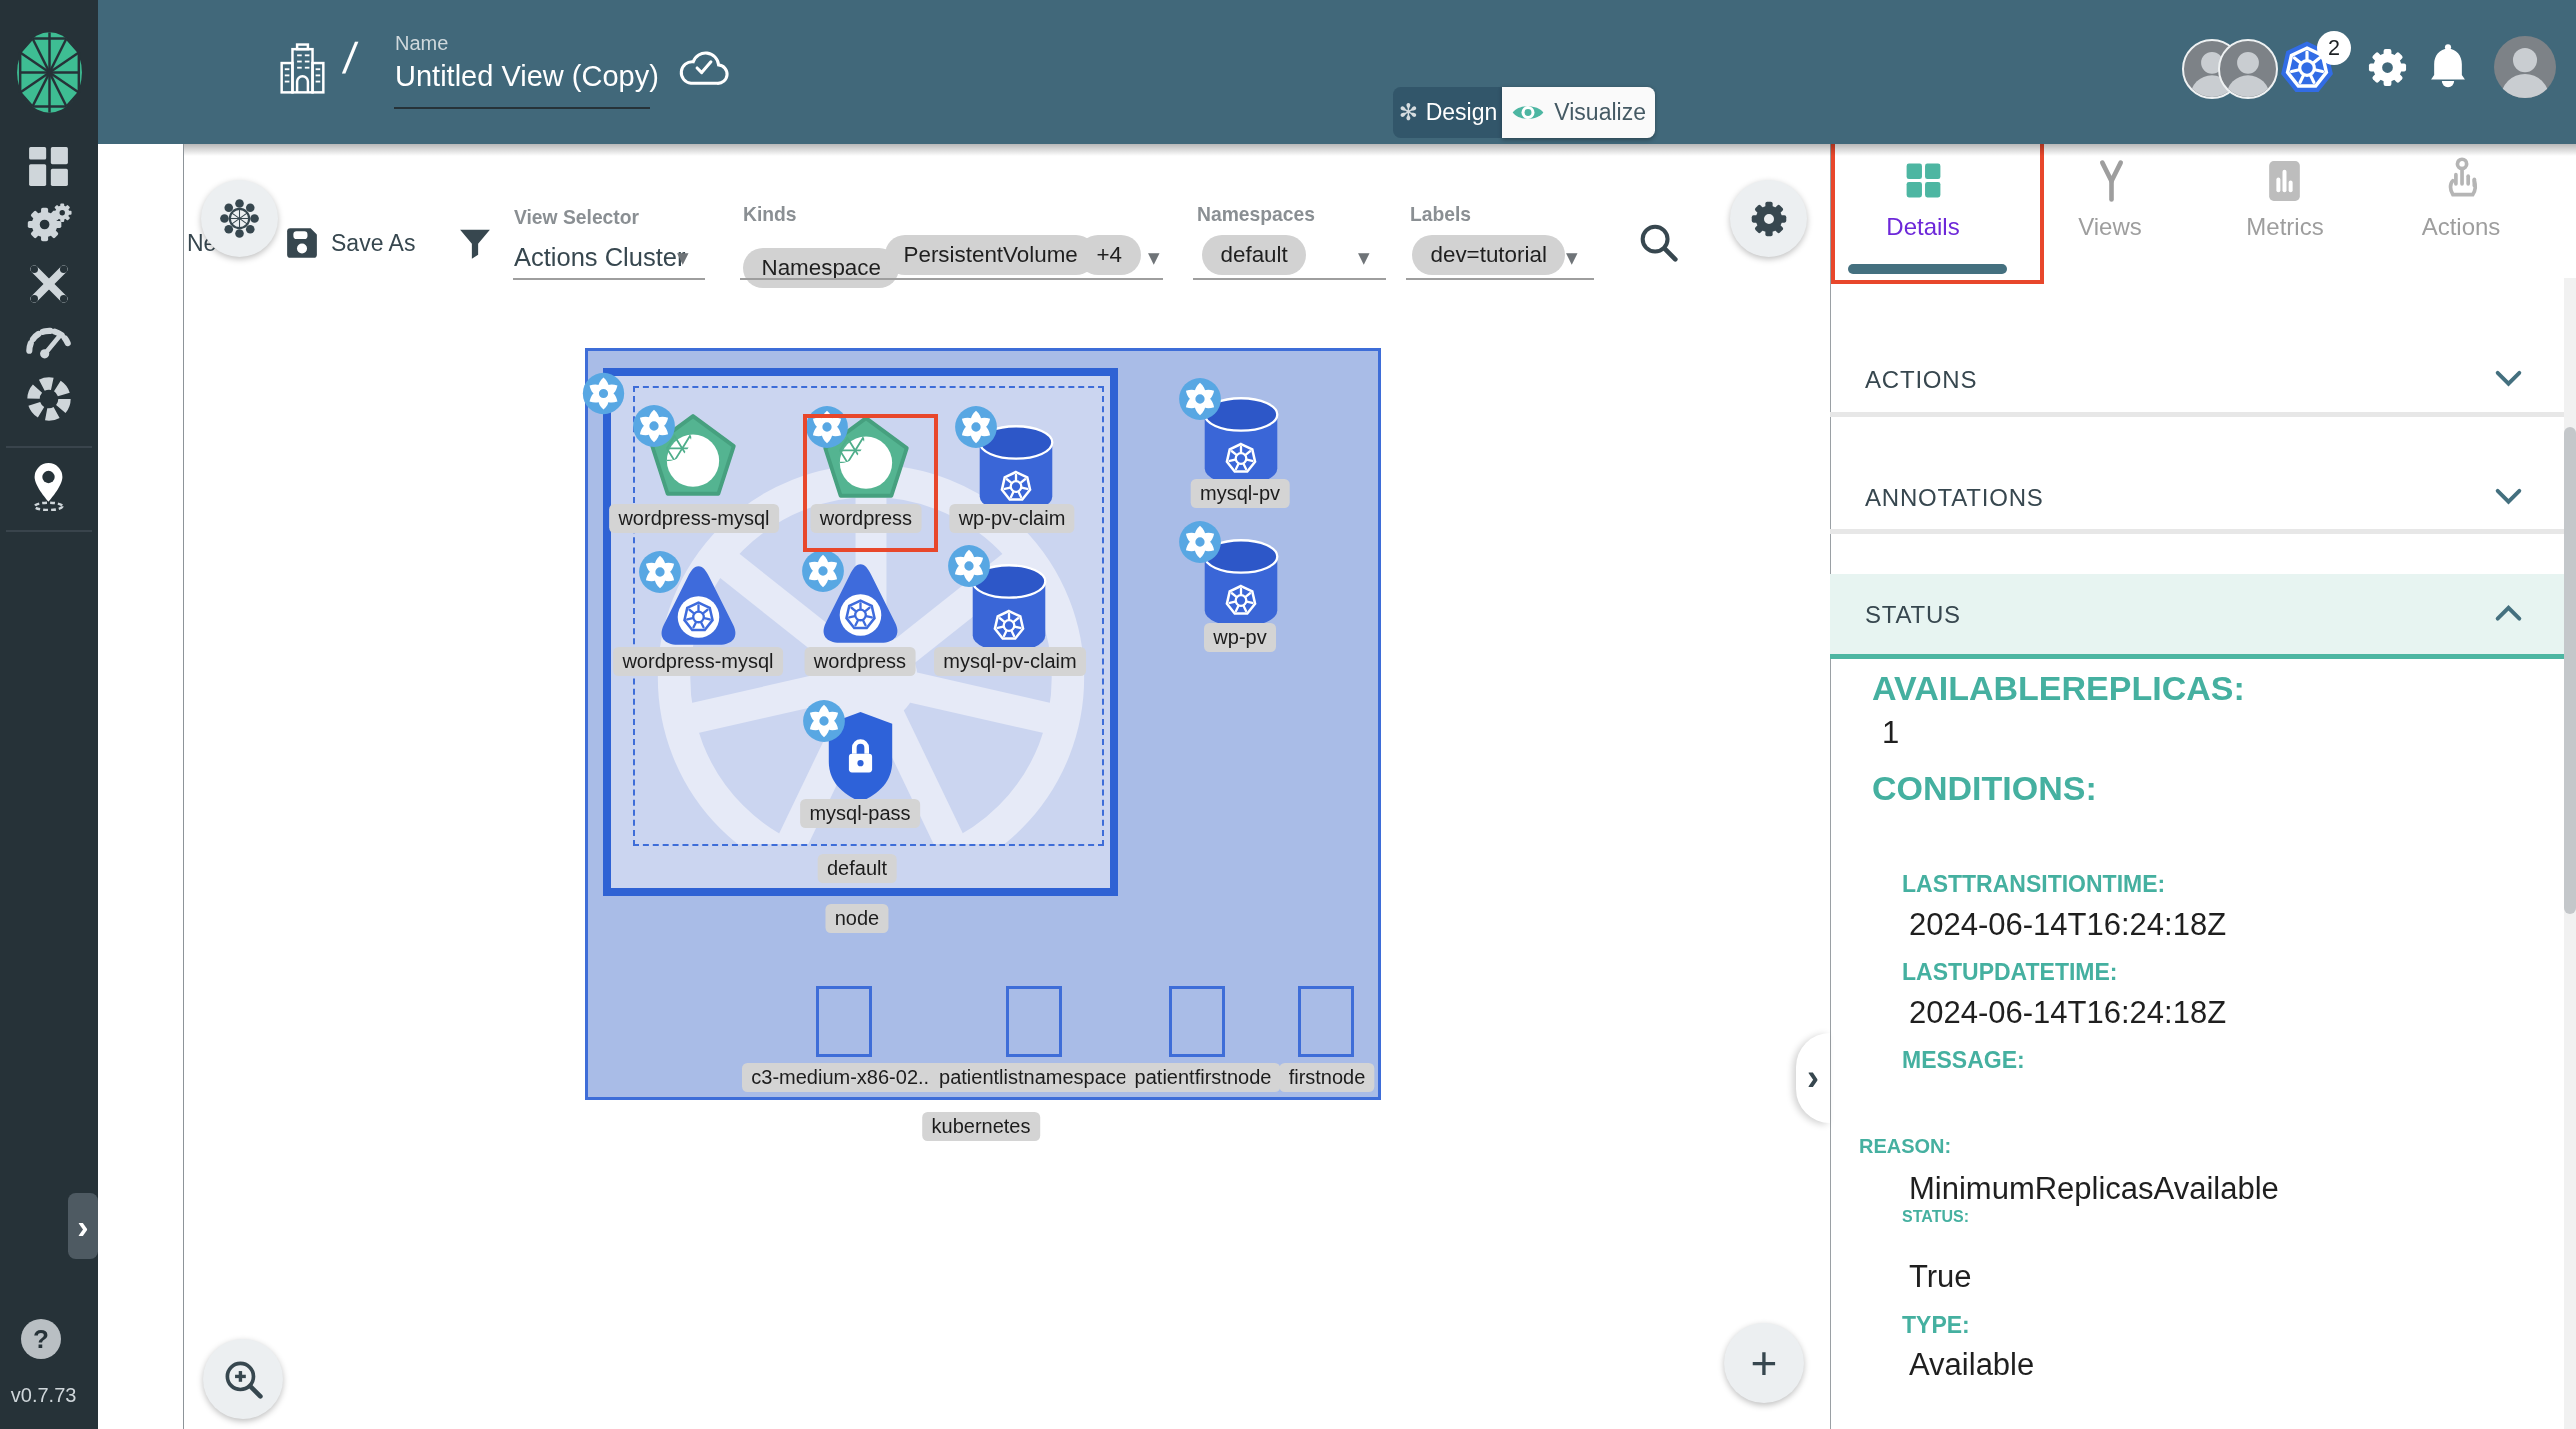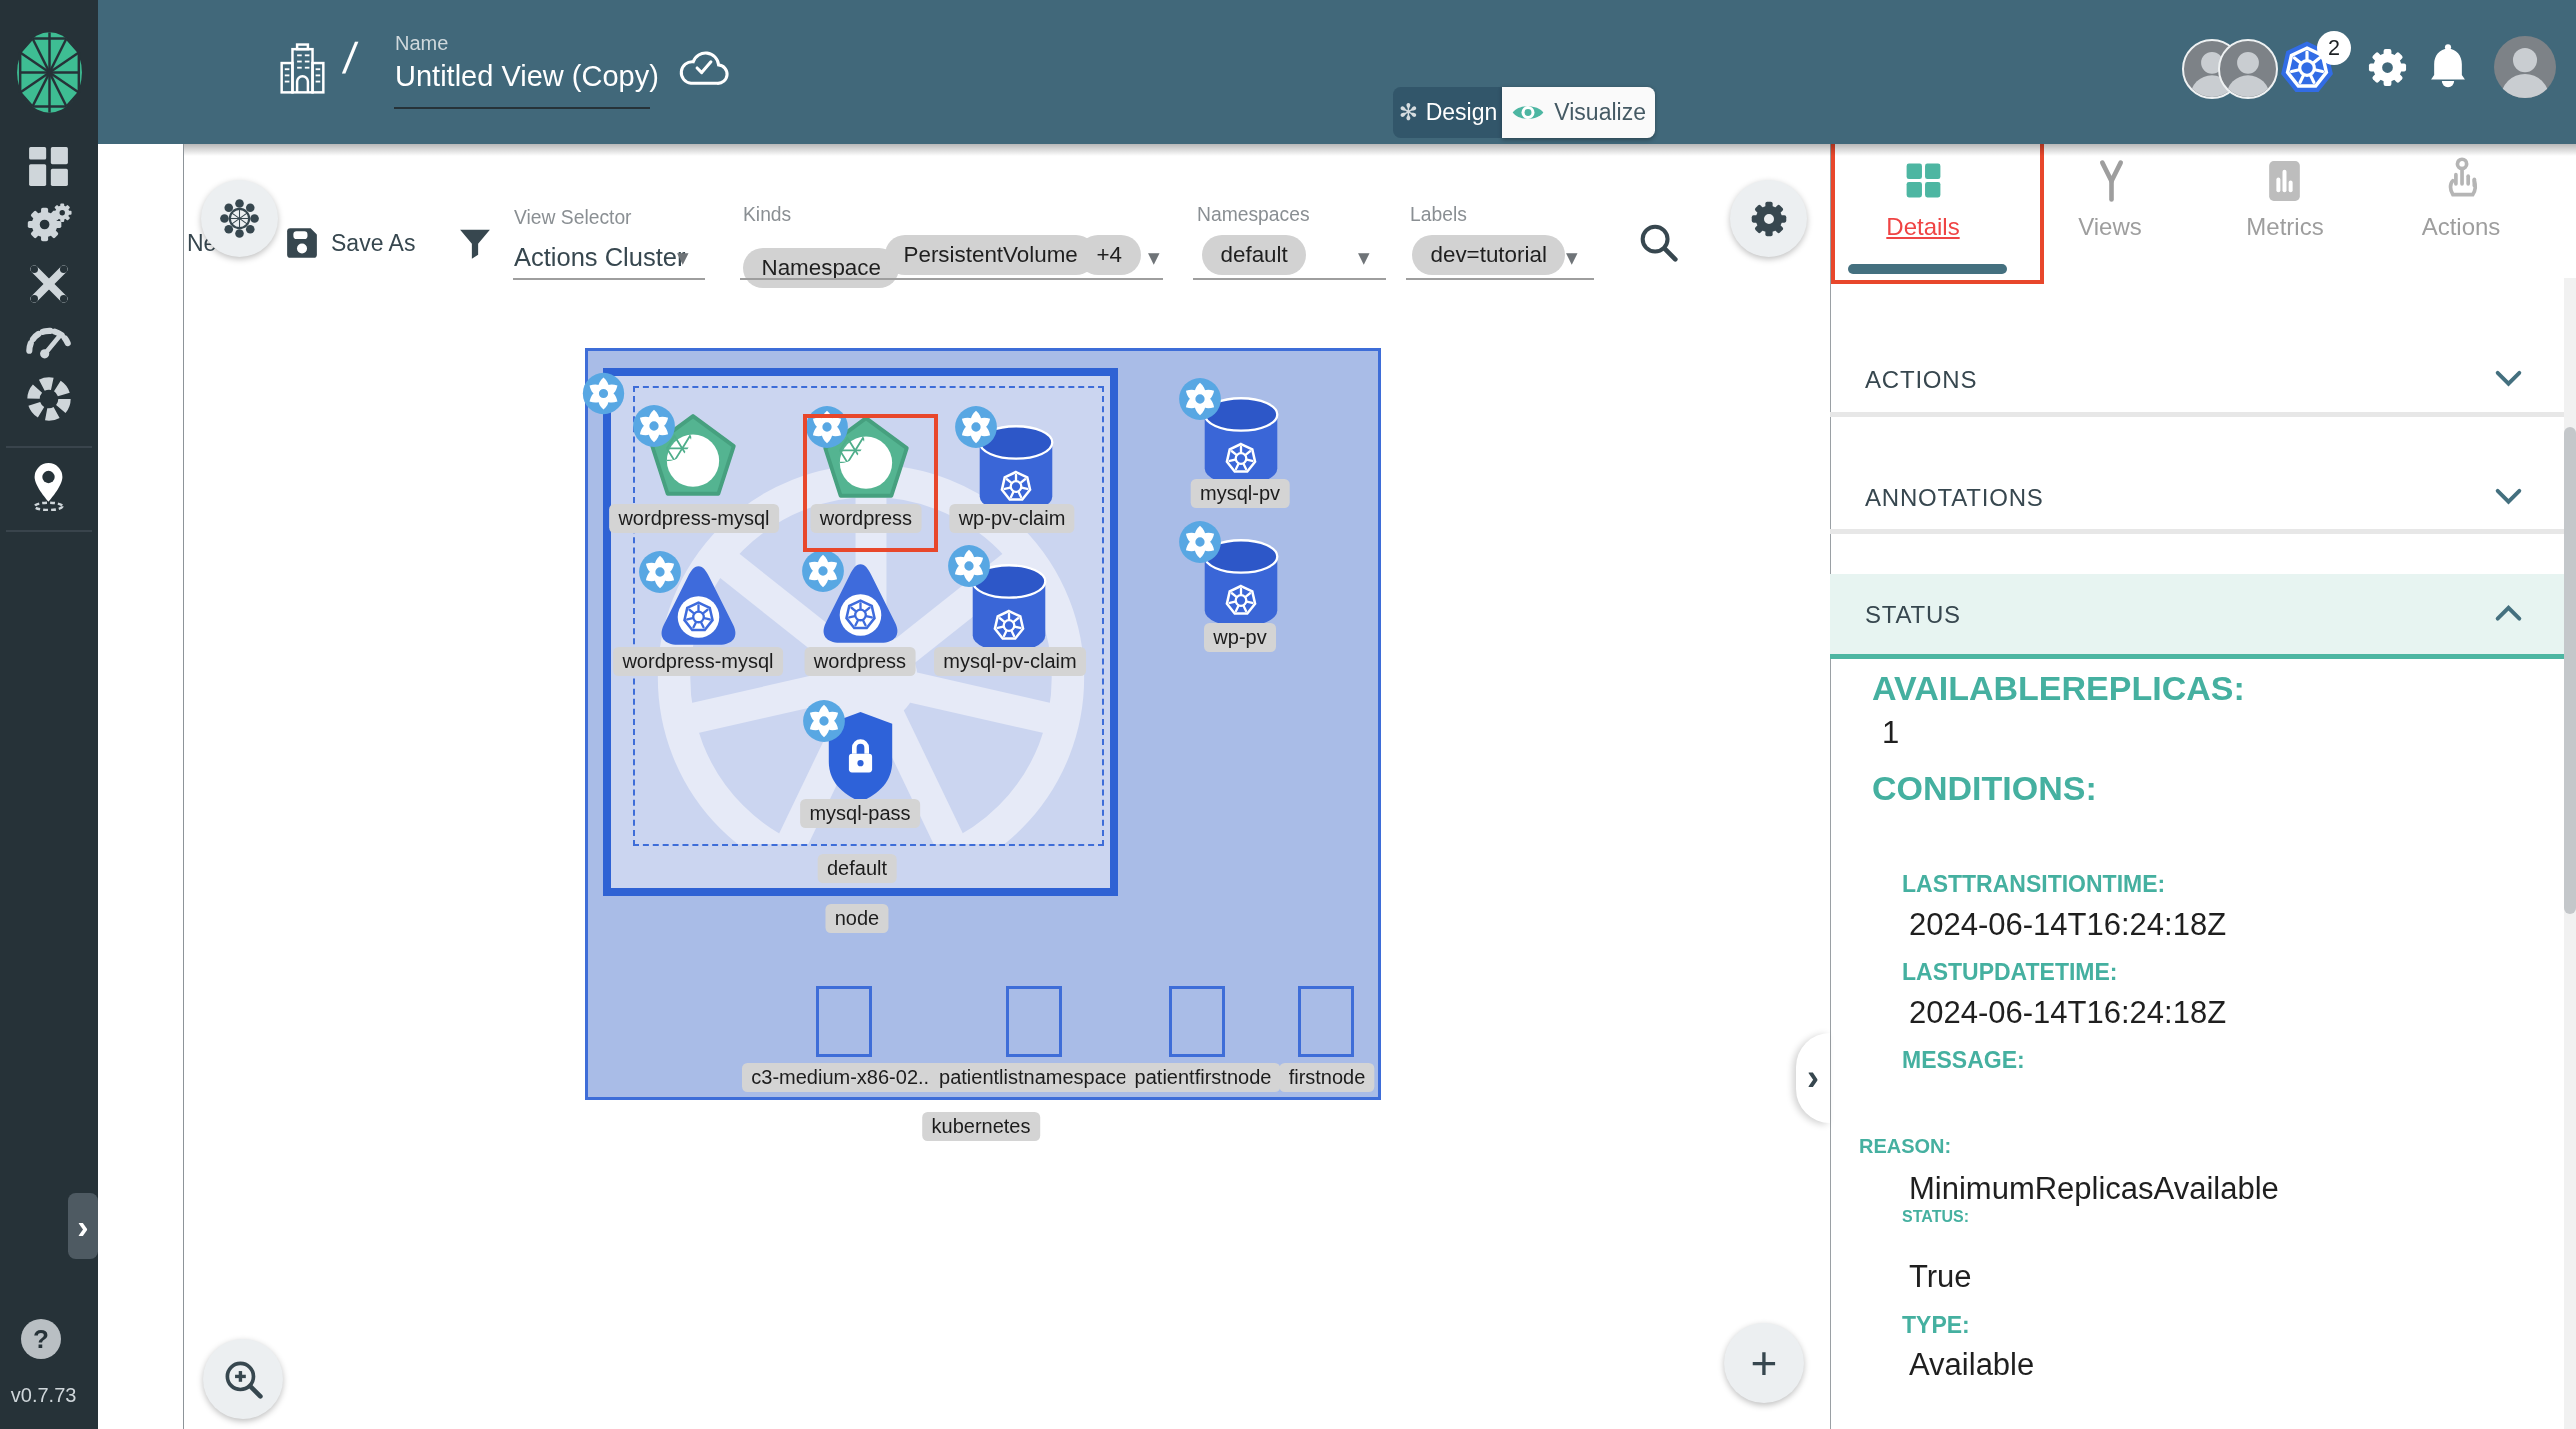--- a/index.html
+++ b/index.html
@@ -29,40 +29,40 @@
   .toggle-design{left:1295px;top:87px;width:110px;height:51px;background:#32566a;border-radius:7.7px 0 0 7.7px;
      display:flex;align-items:center;justify-content:center;gap:7.7px;color:#fff;font-size:23px;}
   .toggle-visualize{left:1404px;top:87px;width:153px;height:51px;background:#fafafa;border-radius:0 7.7px 7.7px 0;
      display:flex;align-items:center;justify-content:center;gap:9.3px;color:#455a64;font-size:23px;box-shadow:0 1.5px 4.6px rgba(0,0,0,.3);}
   .avatar{border-radius:50%;background:#7d8287;border:2.3px solid #eef1f2;overflow:hidden;}
   .badge2{left:2317px;top:31px;width:34px;height:34px;border-radius:50%;background:#fff;color:#1d2124;
           font-size:21.6px;display:flex;align-items:center;justify-content:center;z-index:22;}
   
   .tb-text{color:#37474f;font-size:23px;}
   .fab{border-radius:50%;background:#eceff1;box-shadow:0 2.3px 6.2px rgba(0,0,0,.25);display:flex;align-items:center;justify-content:center;}
-  .grp-label{color:#8a8f93;font-size:19.3px;}
+  .grp-label{color:#8a8f93;font-size:19.3px;font-weight:bold;}
   .chip{background:#d2d2d2;border-radius:20px;height:40px;line-height:40px;padding:0 18.5px;
         font-size:22.4px;color:#1f1f1f;display:inline-block;}
   .caret{color:#6f7478;font-size:23px;}
   .grp-underline{height:1.5px;background:#9e9e9e;}
   .hdr-shadow{left:98px;top:144px;width:2478px;height:12.4px;z-index:15;
       background:linear-gradient(to bottom, rgba(0,0,0,.28), rgba(0,0,0,0));}
   
   .cluster{left:585px;top:348px;width:796px;height:752px;background:#a9bce7;border:3.9px solid #3e6dd8;box-sizing:border-box;}
   .nodebox{left:603px;top:368px;width:515px;height:528px;background:#cbd5f0;border:8.5px solid #2f62d4;box-sizing:border-box;}
   .nsbox{left:633px;top:386px;width:471px;height:460px;border:2.3px dashed #3e6dd8;box-sizing:border-box;overflow:hidden;}
   .klabel{transform:translateX(-50%);background:#d4d4d4;border-radius:5.4px;padding:3.1px 9.3px;
           font-size:20px;color:#1c1c1c;white-space:nowrap;z-index:6;}
   .machine{width:56px;height:71px;border:3.1px solid #3e6dd8;box-sizing:border-box;}
   .redbox{border:4.6px solid #e8472b;z-index:8;}
   .node-ic{z-index:5;}
   
   .panel{left:1830px;top:144px;width:746px;height:1286px;background:#fff;z-index:10;border-left:1.5px solid #9aa0a4;}
   .tab-label{font-size:24px;color:#9e9e9e;transform:translateX(-50%);}
-  .tab-active{color:#ef4444;text-decoration:underline;}
+  .tab-active{color:#6d28d9;}
   .tab-underline{left:1848px;top:264px;width:159px;height:10px;background:#44707f;border-radius:5.4px;}
   .sec-label{font-size:24px;color:#37474f;letter-spacing:0.8px;}
   .sec-div{left:1830px;width:734px;height:5.4px;background:#e7e7e7;}
   .status-band{left:1830px;top:574px;width:734px;height:80px;background:#e7f4f1;}
   .status-bar{left:1830px;top:654px;width:734px;height:5.4px;background:#4db6a2;}
   .st-key{color:#45b0a0;font-weight:bold;}
   .st-val{color:#1f1f1f;font-size:31px;}
   .scroll-track{left:2564px;top:278px;width:12.4px;height:1152px;background:#f1f1f1;}
   .scroll-thumb{left:2564px;top:427px;width:12.4px;height:487px;background:#c4c7ca;border-radius:6.2px;}
   .panel-collapse{left:1796px;top:1033px;width:34px;height:90px;background:#fff;border-radius:90px 0 0 90px;

